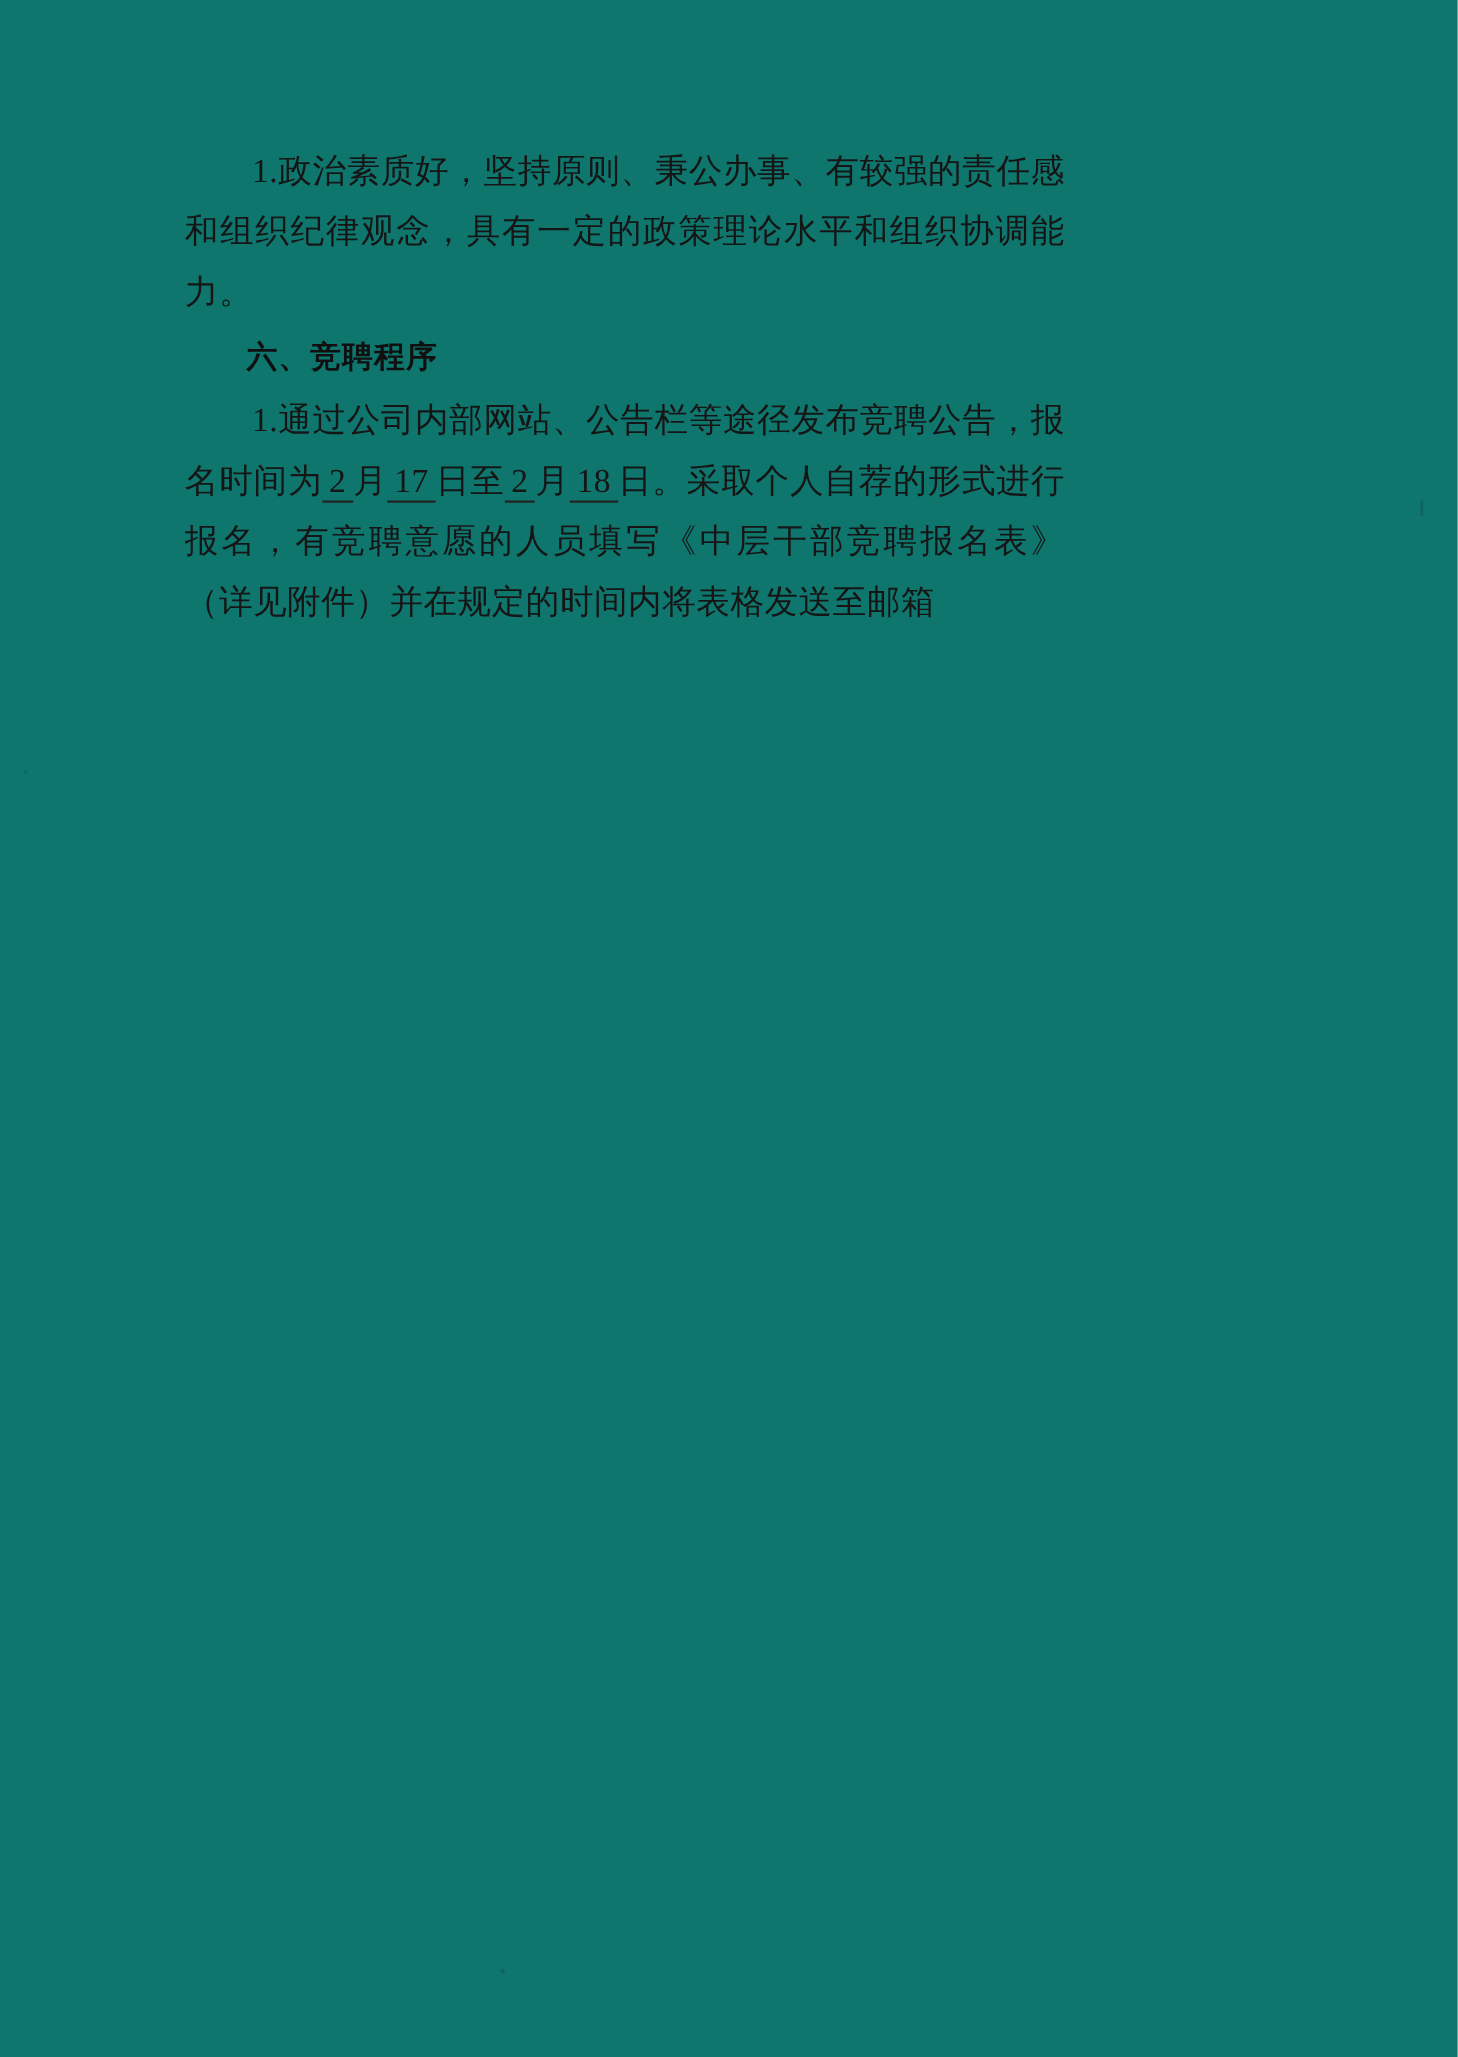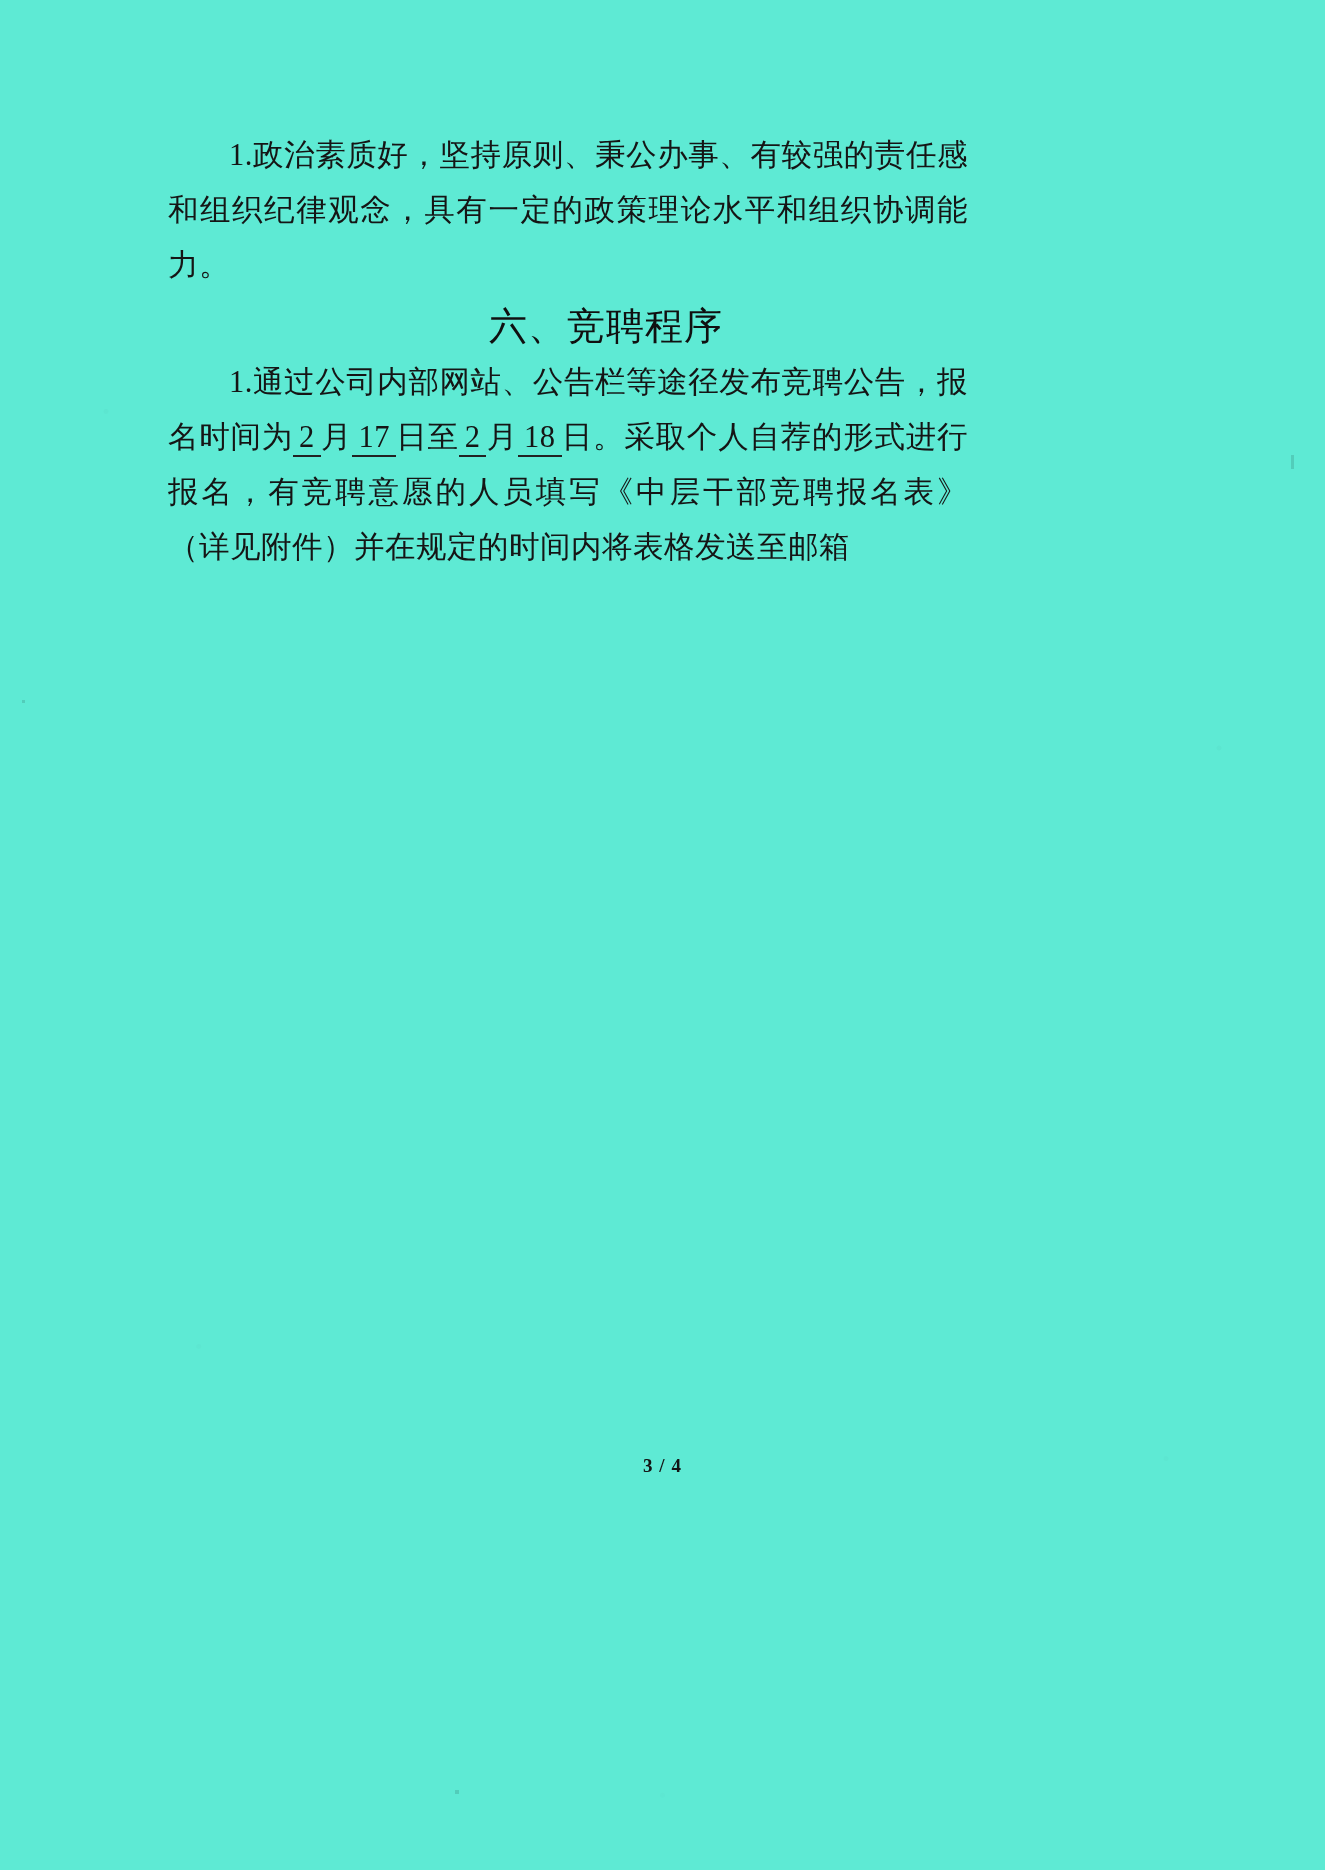--- a/index.html
+++ b/index.html
@@ -12,21 +12,21 @@
     height: 1870px;
     position: relative;
     font-family: "Liberation Serif", "DejaVu Serif", serif;
     color: #1a1a1a;
     overflow: hidden;
   }
   
   .page {
     position: absolute;
     inset: 0;
-    background: #5eead4;
+    background: #0f766e;
   }
   .scan-noise {
     position: absolute;
     inset: 0;
     pointer-events: none;
     background:
       radial-gradient(circle at 8% 22%, rgba(0,0,0,0.020) 0 2px, transparent 3px),
       radial-gradient(circle at 92% 40%, rgba(0,0,0,0.018) 0 2px, transparent 3px),
       radial-gradient(circle at 15% 72%, rgba(0,0,0,0.015) 0 2px, transparent 3px),
       radial-gradient(circle at 88% 78%, rgba(0,0,0,0.015) 0 2px, transparent 3px),
@@ -43,27 +43,26 @@
     font-size: 30.5px;
     line-height: 55px;
     letter-spacing: 0.5px;
     text-align: justify;
     text-justify: inter-ideograph;
     text-indent: 2em;
     color: #151515;
   }
   .heading {
     margin: 4px 0 0 0;
-    font-size: 38px;
+    font-size: 28px;
     line-height: 58px;
-    font-weight: normal;
+    font-weight: bold;
     text-indent: 2em;
     letter-spacing: 1px;
     color: #101010;
-    text-align: center;
   }
   .underline {
     border-bottom: 2px solid #222;
     padding: 0 6px 1px 6px;
   }
   .page-number {
     position: absolute;
     left: 0;
     right: 0;
     top: 1455px;
@@ -95,14 +94,13 @@
     <p class="para">1.政治素质好，坚持原则、秉公办事、有较强的责任感和组织纪律观念，具有一定的政策理论水平和组织协调能力。</p>
 
 
     <h2 class="heading">六、竞聘程序</h2>
 
 
 
     <p class="para"><span>1.通过公司内部网站、公告栏等途径发布竞聘公告，报名时间为</span><span class="underline">2</span><span>月</span><span class="underline">17</span><span>日</span><span>至</span><span class="underline">2</span><span>月</span><span class="underline">18</span><span>日。采取个人自荐的形式进行报名，有竞聘意愿的人员填写《中层干部竞聘报名表》（详见附件）并在规定的时间内将表格发送至邮箱</span></p>
   </div>
 
-  <div class="page-number">3 / 4</div>
 </div>
 
 </body></html>

